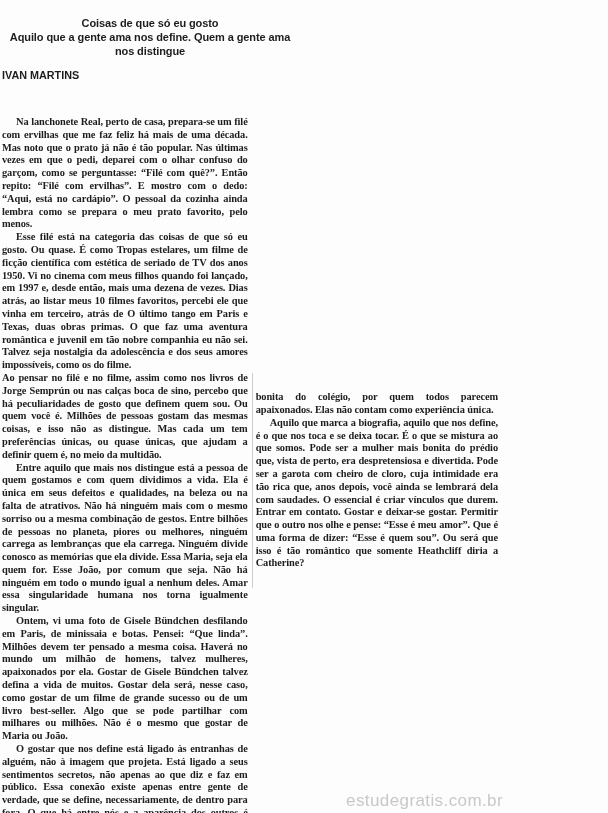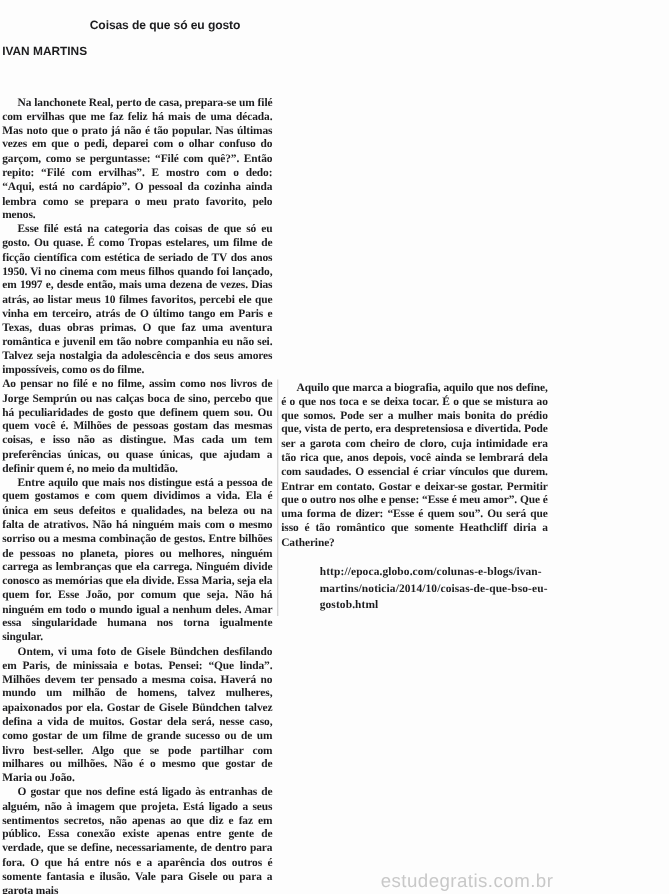--- a/index.html
+++ b/index.html
@@ -69,38 +69,39 @@
     color: #c8c8c8;
   }
 </style>
 </head>
 <body>
 
 <div class="page">
 
   <div class="header">
     <div class="title">Coisas de que só eu gosto</div>
+    <div class="subtitle">Aquilo que a gente ama nos define. Quem a gente ama nos distingue</div>
     <div class="author">IVAN MARTINS</div>
   </div>
 
   <div class="columns">
 
     <div class="col col-left">
       <p>Na lanchonete Real, perto de casa, prepara-se um filé com ervilhas que me faz feliz há mais de uma década. Mas noto que o prato já não é tão popular. Nas últimas vezes em que o pedi, deparei com o olhar confuso do garçom, como se perguntasse: “Filé com quê?”. Então repito: “Filé com ervilhas”. E mostro com o dedo: “Aqui, está no cardápio”. O pessoal da cozinha ainda lembra como se prepara o meu prato favorito, pelo menos.</p>
       <p>Esse filé está na categoria das coisas de que só eu gosto. Ou quase. É como Tropas estelares, um filme de ficção científica com estética de seriado de TV dos anos 1950. Vi no cinema com meus filhos quando foi lançado, em 1997 e, desde então, mais uma dezena de vezes. Dias atrás, ao listar meus 10 filmes favoritos, percebi ele que vinha em terceiro, atrás de O último tango em Paris e Texas, duas obras primas. O que faz uma aventura romântica e juvenil em tão nobre companhia eu não sei. Talvez seja nostalgia da adolescência e dos seus amores impossíveis, como os do filme.</p>
       <p class="no-indent">Ao pensar no filé e no filme, assim como nos livros de Jorge Semprún ou nas calças boca de sino, percebo que há peculiaridades de gosto que definem quem sou. Ou quem você é. Milhões de pessoas gostam das mesmas coisas, e isso não as distingue. Mas cada um tem preferências únicas, ou quase únicas, que ajudam a definir quem é, no meio da multidão.</p>
       <p>Entre aquilo que mais nos distingue está a pessoa de quem gostamos e com quem dividimos a vida. Ela é única em seus defeitos e qualidades, na beleza ou na falta de atrativos. Não há ninguém mais com o mesmo sorriso ou a mesma combinação de gestos. Entre bilhões de pessoas no planeta, piores ou melhores, ninguém carrega as lembranças que ela carrega. Ninguém divide conosco as memórias que ela divide. Essa Maria, seja ela quem for. Esse João, por comum que seja. Não há ninguém em todo o mundo igual a nenhum deles. Amar essa singularidade humana nos torna igualmente singular.</p>
       <p>Ontem, vi uma foto de Gisele Bündchen desfilando em Paris, de minissaia e botas. Pensei: “Que linda”. Milhões devem ter pensado a mesma coisa. Haverá no mundo um milhão de homens, talvez mulheres, apaixonados por ela. Gostar de Gisele Bündchen talvez defina a vida de muitos. Gostar dela será, nesse caso, como gostar de um filme de grande sucesso ou de um livro best-seller. Algo que se pode partilhar com milhares ou milhões. Não é o mesmo que gostar de Maria ou João.</p>
       <p>O gostar que nos define está ligado às entranhas de alguém, não à imagem que projeta. Está ligado a seus sentimentos secretos, não apenas ao que diz e faz em público. Essa conexão existe apenas entre gente de verdade, que se define, necessariamente, de dentro para fora. O que há entre nós e a aparência dos outros é somente fantasia e ilusão. Vale para Gisele ou para a garota mais</p>
     </div>
 
     <div class="divider"></div>
 
     <div class="col col-right">
+      <p class="no-indent">bonita do colégio, por quem todos parecem apaixonados. Elas não contam como experiência única.</p>
       <p>Aquilo que marca a biografia, aquilo que nos define, é o que nos toca e se deixa tocar. É o que se mistura ao que somos. Pode ser a mulher mais bonita do prédio que, vista de perto, era despretensiosa e divertida. Pode ser a garota com cheiro de cloro, cuja intimidade era tão rica que, anos depois, você ainda se lembrará dela com saudades. O essencial é criar vínculos que durem. Entrar em contato. Gostar e deixar-se gostar. Permitir que o outro nos olhe e pense: “Esse é meu amor”. Que é uma forma de dizer: “Esse é quem sou”. Ou será que isso é tão romântico que somente Heathcliff diria a Catherine?</p>
-      <div class="article-link">http://epoca.globo.com/colunas-e-blogs/ivan-martins/noticia/2014/10/coisas-de-que-bso-eu-gostob.html</div>
     </div>
 
   </div>
 
   <div class="watermark">estudegratis.com.br</div>
 
 </div>
 
 </body></html>

